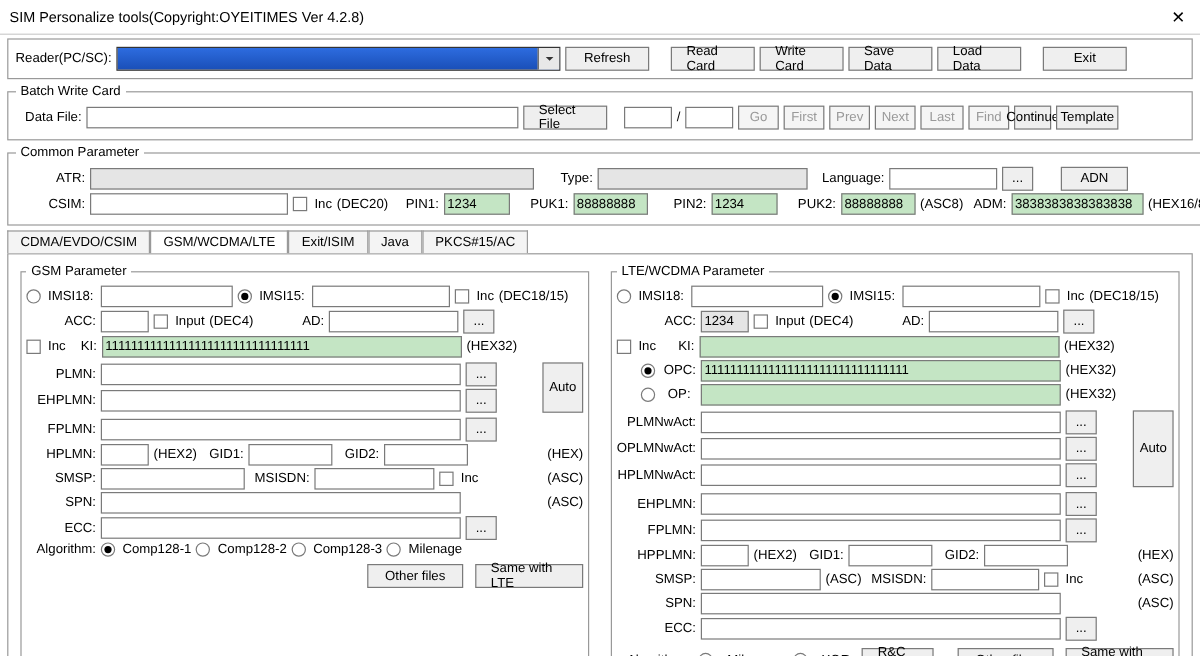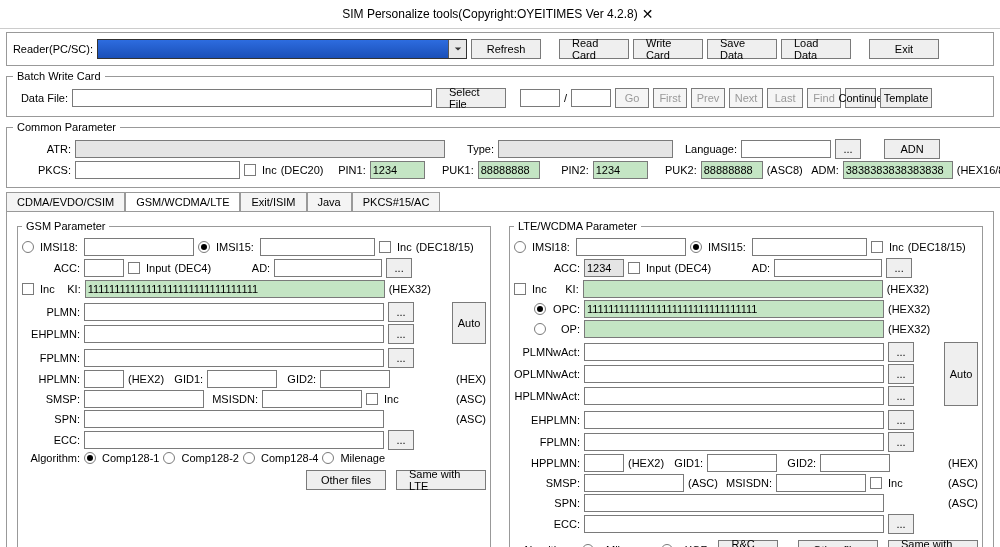--- a/index.html
+++ b/index.html
@@ -1,17 +1,17 @@
 <!DOCTYPE html>
 <html><head>
 <meta charset="utf-8">
 <style>
 * { box-sizing: border-box; margin: 0; padding: 0; }
 body { font-family: Tahoma, Arial, sans-serif; font-size: 11px; background: #fff; color: #000; width: 1000px; height: 547px; overflow: hidden; }
-.titlebar { display: flex; justify-content: center; align-items: center; padding: 4px 8px; border-bottom: 1px solid #ccc; }
+.titlebar { display: flex; justify-content: space-between; align-items: center; padding: 4px 8px; border-bottom: 1px solid #ccc; }
 .titlebar .title { font-size: 12px; }
 .close-x { width: 20px; height: 20px; display: flex; align-items: center; justify-content: center; cursor: default; font-size: 14px; }
 
 fieldset { border: 1px solid #999; margin: 4px 6px; padding: 4px 6px 6px 6px; position: relative; }
 legend { font-size: 11px; padding: 0 4px; }
 
 .row { display: flex; align-items: center; gap: 4px; margin: 2px 0; }
 .lbl { text-align: right; font-size: 11px; }
 .txt { border: 1px solid #7a7a7a; background: #fff; height: 18px; padding: 0 2px; font-size: 11px; display: flex; align-items: center; }
 .txt.green { background: #c4e5c4; }
@@ -98,21 +98,21 @@
     <div class="txt gray" style="width:370px"></div>
     <span class="lbl" style="width:45px">Type:</span>
     <div class="txt gray" style="width:175px"></div>
     <span class="lbl" style="width:60px">Language:</span>
     <div class="txt" style="width:90px"></div>
     <div class="btn" style="width:24px">...</div>
     <div style="width:15px"></div>
     <div class="btn" style="width:56px">ADN</div>
   </div>
   <div class="row">
-    <span class="lbl" style="width:58px">PKCS:</span>
+    <span class="lbl" style="width:58px">CSIM:</span>
     <div class="txt" style="width:165px"></div>
     <span class="chk"></span>
     <span>Inc</span>
     <span class="nowrap" style="width:46px">(DEC20)</span>
     <span class="lbl" style="width:35px">PIN1:</span>
     <div class="txt green" style="width:55px">1234</div>
     <span class="lbl" style="width:45px">PUK1:</span>
     <div class="txt green" style="width:62px">88888888</div>
     <span class="lbl" style="width:45px">PIN2:</span>
     <div class="txt green" style="width:55px">1234</div>
@@ -224,21 +224,21 @@
       <div class="btn" style="width:24px">...</div>
     </div>
 
     <div class="row">
       <span class="lbl" style="width:58px">Algorithm:</span>
       <span class="rad on"></span>
         <span>Comp128-1</span>
       <span class="rad"></span>
         <span>Comp128-2</span>
       <span class="rad"></span>
-        <span>Comp128-4</span>
+        <span>Comp128-3</span>
       <span class="rad"></span>
         <span>Milenage</span>
     </div>
 
     <div class="bottom-row">
       <div class="btn" style="width:80px">Other files</div>
       <div class="btn" style="width:90px">Same with LTE</div>
     </div>
   </fieldset>
 
@@ -278,21 +278,21 @@
 
     <div class="row">
       <span class="rad on" style="margin-left:20px"></span>
       <span class="lbl" style="width:28px;text-align:right">OPC:</span>
       <div class="txt green" style="width:300px">11111111111111111111111111111111</div>
       <span>(HEX32)</span>
     </div>
 
     <div class="row">
       <span class="rad" style="margin-left:20px"></span>
-      <span class="lbl" style="width:28px;text-align:right">OP:</span>
+      <span class="lbl" style="width:28px;text-align:center">OP:</span>
       <div class="txt green" style="width:300px"></div>
       <span>(HEX32)</span>
     </div>
 
     <div style="display:flex">
       <div style="flex:1">
         <div class="row">
           <span class="lbl" style="width:66px">PLMNwAct:</span>
           <div class="txt" style="width:300px"></div>
           <div class="btn" style="width:24px">...</div>

